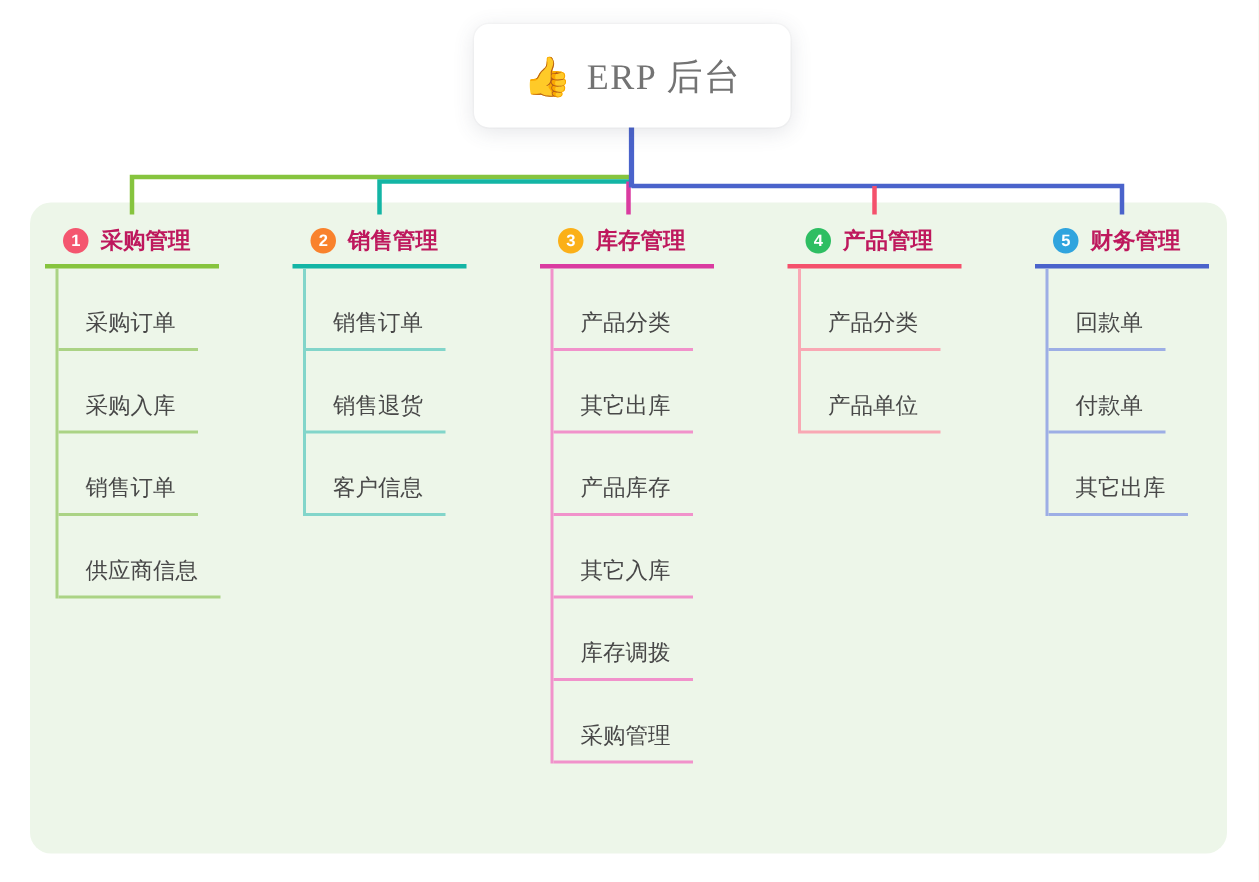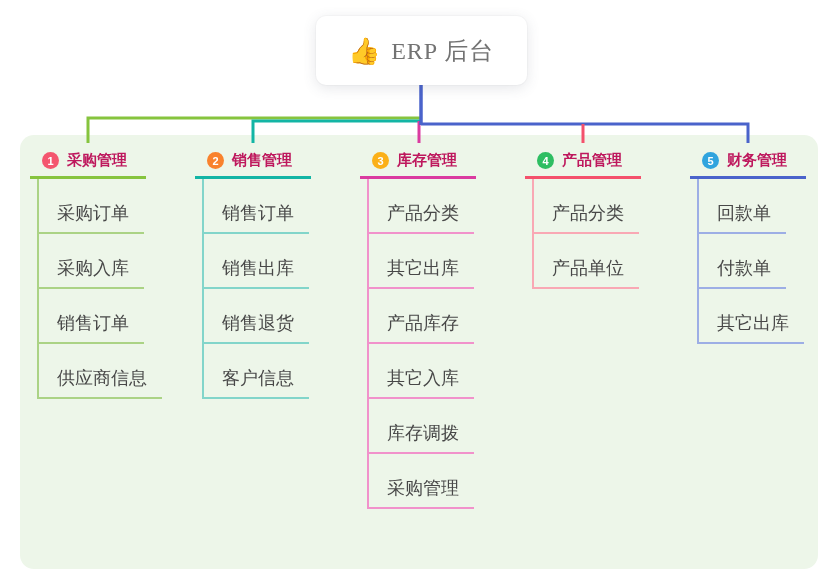--- a/index.html
+++ b/index.html
@@ -60,21 +60,21 @@
   .children {
     margin-left:7px;
     border-left:2px solid var(--child-line);
   }
   .child {
     height:55px;
     display:flex; align-items:flex-end;
     width:fit-content;
     padding:0 15px 7px 18px;
     border-bottom:2px solid var(--child-line);
-    font-size:18px; color:#484848; white-space:nowrap;
+    font-size:15px; color:#484848; white-space:nowrap;
   }
 </style>
 </head>
 <body>
 
 <svg id="connectors">
   <path d="M421,118 L88,118 L88,143" fill="none" stroke-width="3" stroke="#86c43e"></path>
   <path d="M421,121 L253,121 L253,143" fill="none" stroke-width="3" stroke="#13b5a5"></path>
   <path d="M421,124 L748,124 L748,143" fill="none" stroke-width="3" stroke="#4a63cb"></path>
   <path d="M583,124 L583,143" fill="none" stroke-width="3" stroke="#f4516c"></path>
@@ -102,21 +102,20 @@
         <div class="child">供应商信息</div>
       </div>
   </div>
     <div class="branch col-1" style="--line: #13b5a5; --child-line: #82d5ca;">
     <div class="branch-title">
       <span class="badge" style="background: rgb(249, 130, 45);">2</span>
       <span class="branch-label">销售管理</span>
     </div>
     <div class="children">
         <div class="child">销售订单</div>
-        <div class="child">销售出库</div>
         <div class="child">销售退货</div>
         <div class="child">客户信息</div>
       </div>
   </div>
     <div class="branch col-2" style="--line: #da3ba0; --child-line: #f192cb;">
     <div class="branch-title">
       <span class="badge" style="background: rgb(251, 176, 24);">3</span>
       <span class="branch-label">库存管理</span>
     </div>
     <div class="children">

